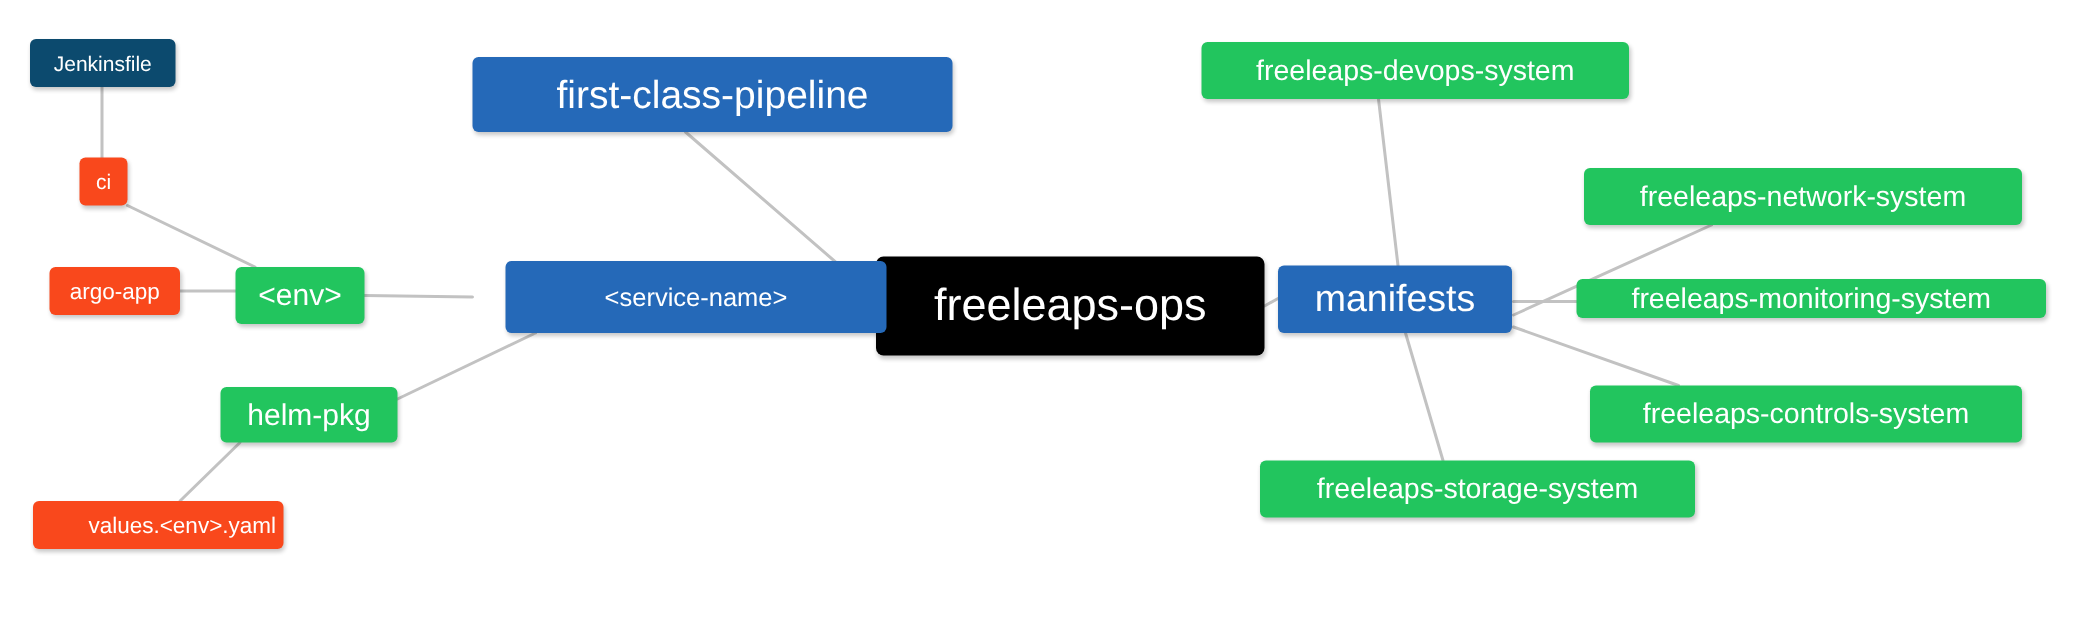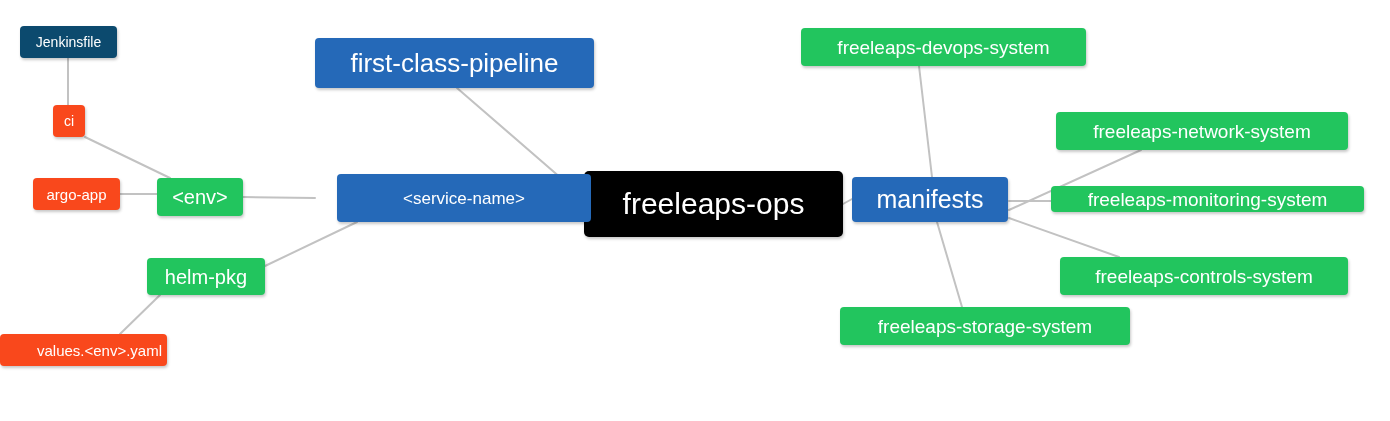--- a/index.html
+++ b/index.html
@@ -62,26 +62,26 @@
       <line x1="68" y1="105" x2="68" y2="58" stroke="#c2c2c2" stroke-width="2" stroke-linecap="round"></line>
       <line x1="160" y1="295" x2="120" y2="334" stroke="#c2c2c2" stroke-width="2" stroke-linecap="round"></line>
       <line x1="932" y1="177" x2="919" y2="66" stroke="#c2c2c2" stroke-width="2" stroke-linecap="round"></line>
       <line x1="1009" y1="210" x2="1141" y2="150" stroke="#c2c2c2" stroke-width="2" stroke-linecap="round"></line>
       <line x1="1009" y1="201" x2="1051" y2="201" stroke="#c2c2c2" stroke-width="2" stroke-linecap="round"></line>
       <line x1="1009" y1="218" x2="1119" y2="257" stroke="#c2c2c2" stroke-width="2" stroke-linecap="round"></line>
       <line x1="937" y1="222" x2="962" y2="307" stroke="#c2c2c2" stroke-width="2" stroke-linecap="round"></line>
     </svg>
 <div class="node n-root root" style="left: 584px; top: 171px; width: 259px; height: 66px; font-size: 30px;">freeleaps-ops</div>
     <div class="node n-blue" style="left: 315px; top: 174px; width: 254px; height: 48px; font-size: 17px; margin-left: 22px;">&lt;service-name&gt;</div>
-    <div class="node n-blue" style="left: 315px; top: 38px; width: 279px; height: 50px; font-size: 26px;">first-class-pipeline</div>
+    <div class="node n-blue" style="left: 315px; top: 38px; width: 320px; height: 50px; font-size: 26px;">first-class-pipeline</div>
     <div class="node n-blue" style="left: 852px; top: 177px; width: 156px; height: 45px; font-size: 25px;">manifests</div>
     <div class="node n-green" style="left: 157px; top: 178px; width: 86px; height: 38px; font-size: 20px;">&lt;env&gt;</div>
     <div class="node n-green" style="left: 147px; top: 258px; width: 118px; height: 37px; font-size: 20px;">helm-pkg</div>
     <div class="node n-green" style="left: 801px; top: 28px; width: 285px; height: 38px; font-size: 19px;">freeleaps-devops-system</div>
     <div class="node n-green" style="left: 1056px; top: 112px; width: 292px; height: 38px; font-size: 19px;">freeleaps-network-system</div>
     <div class="node n-green" style="left: 1051px; top: 186px; width: 313px; height: 26px; font-size: 19px; text-align: right;">freeleaps-monitoring-system</div>
     <div class="node n-green" style="left: 1060px; top: 257px; width: 288px; height: 38px; font-size: 19px;">freeleaps-controls-system</div>
     <div class="node n-green" style="left: 816px; top: 307px; width: 290px; height: 38px; font-size: 19px; margin-left: 24px;">freeleaps-storage-system</div>
     <div class="node n-orange" style="left: 20px; top: 26px; width: 97px; height: 32px; font-size: 14px;">Jenkinsfile</div>
     <div class="node n-red" style="left: 53px; top: 105px; width: 32px; height: 32px; font-size: 14px; text-align: center;">ci</div>
     <div class="node n-red" style="left: 33px; top: 178px; width: 87px; height: 32px; font-size: 15px;">argo-app</div>
-    <div class="node n-red" style="left: 0; top: 334px; width: 167px; height: 32px; font-size: 15px; padding-left: 32px;">values.&lt;env&gt;.yaml</div>
+    <div class="node n-red" style="left: 22px; top: 334px; width: 167px; height: 32px; font-size: 15px; padding-left: 32px;">values.&lt;env&gt;.yaml</div>
   </div>
 
 </body></html>

